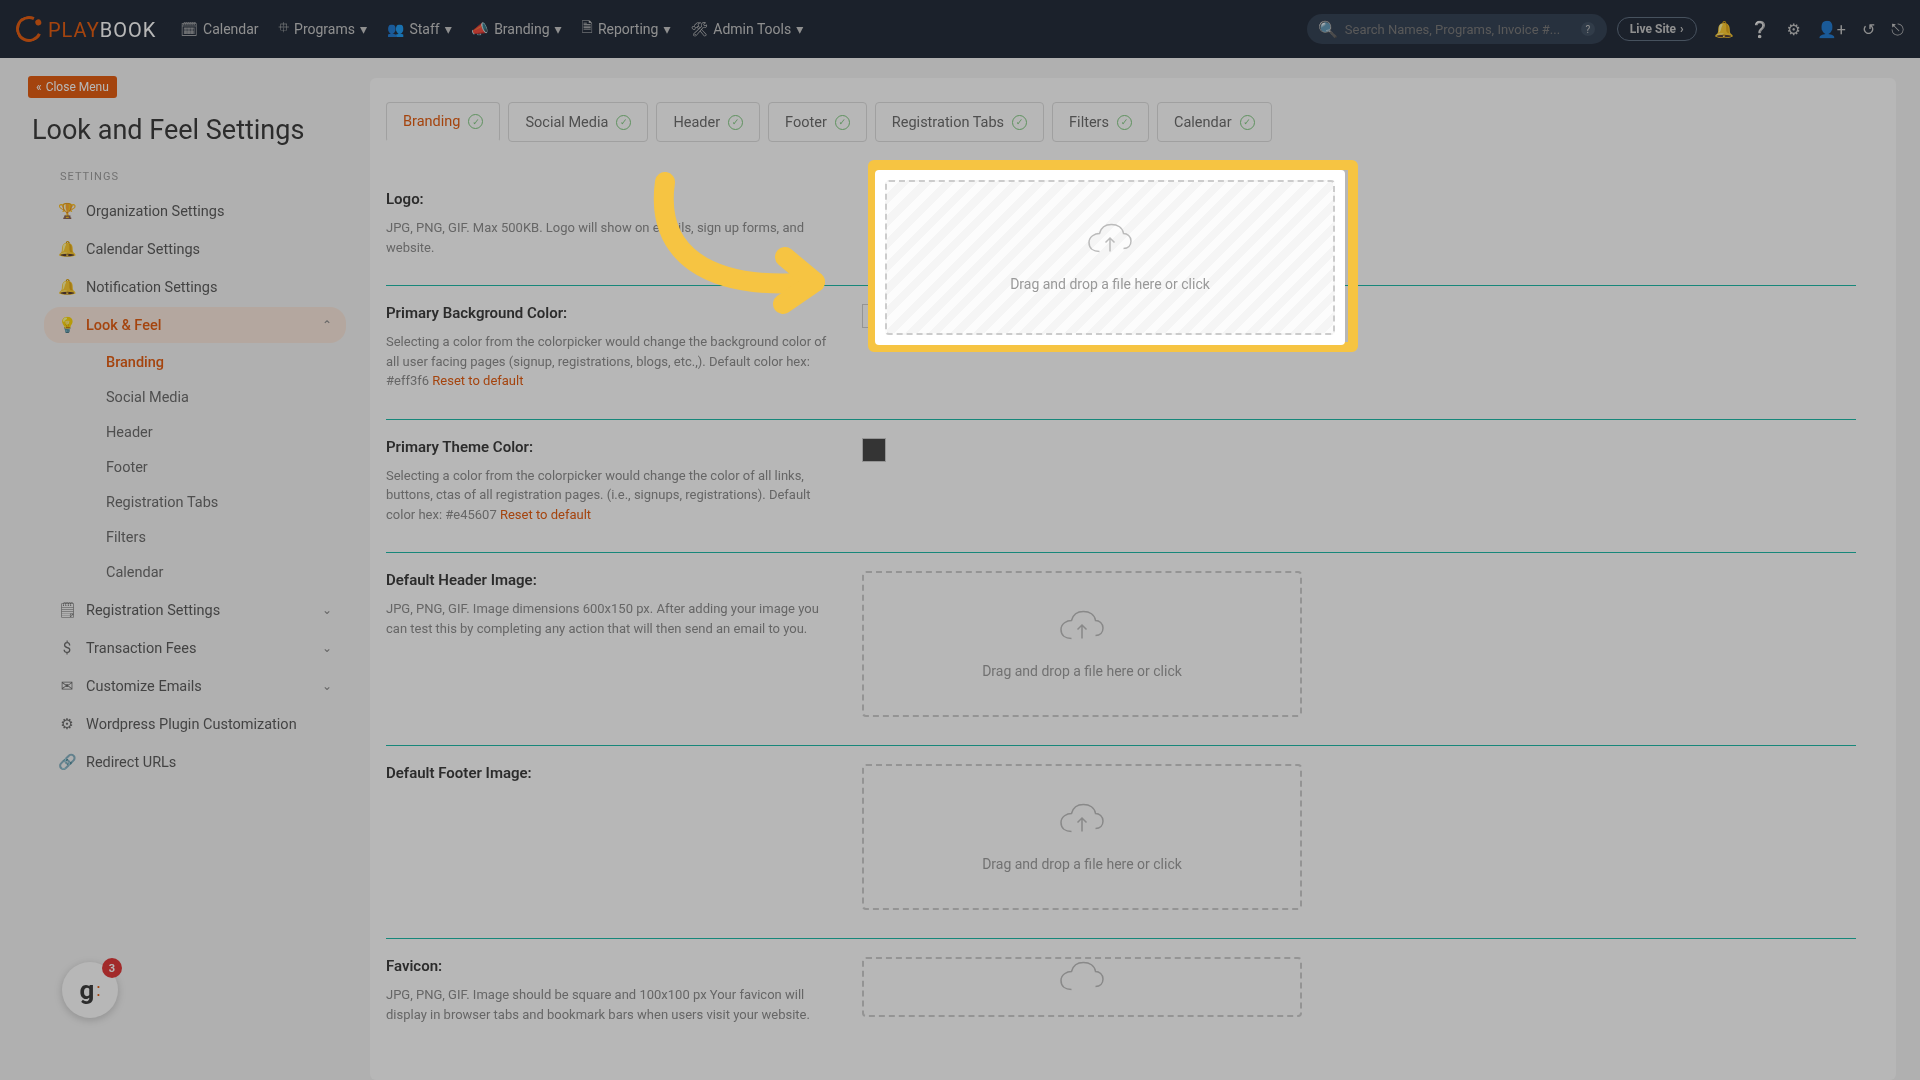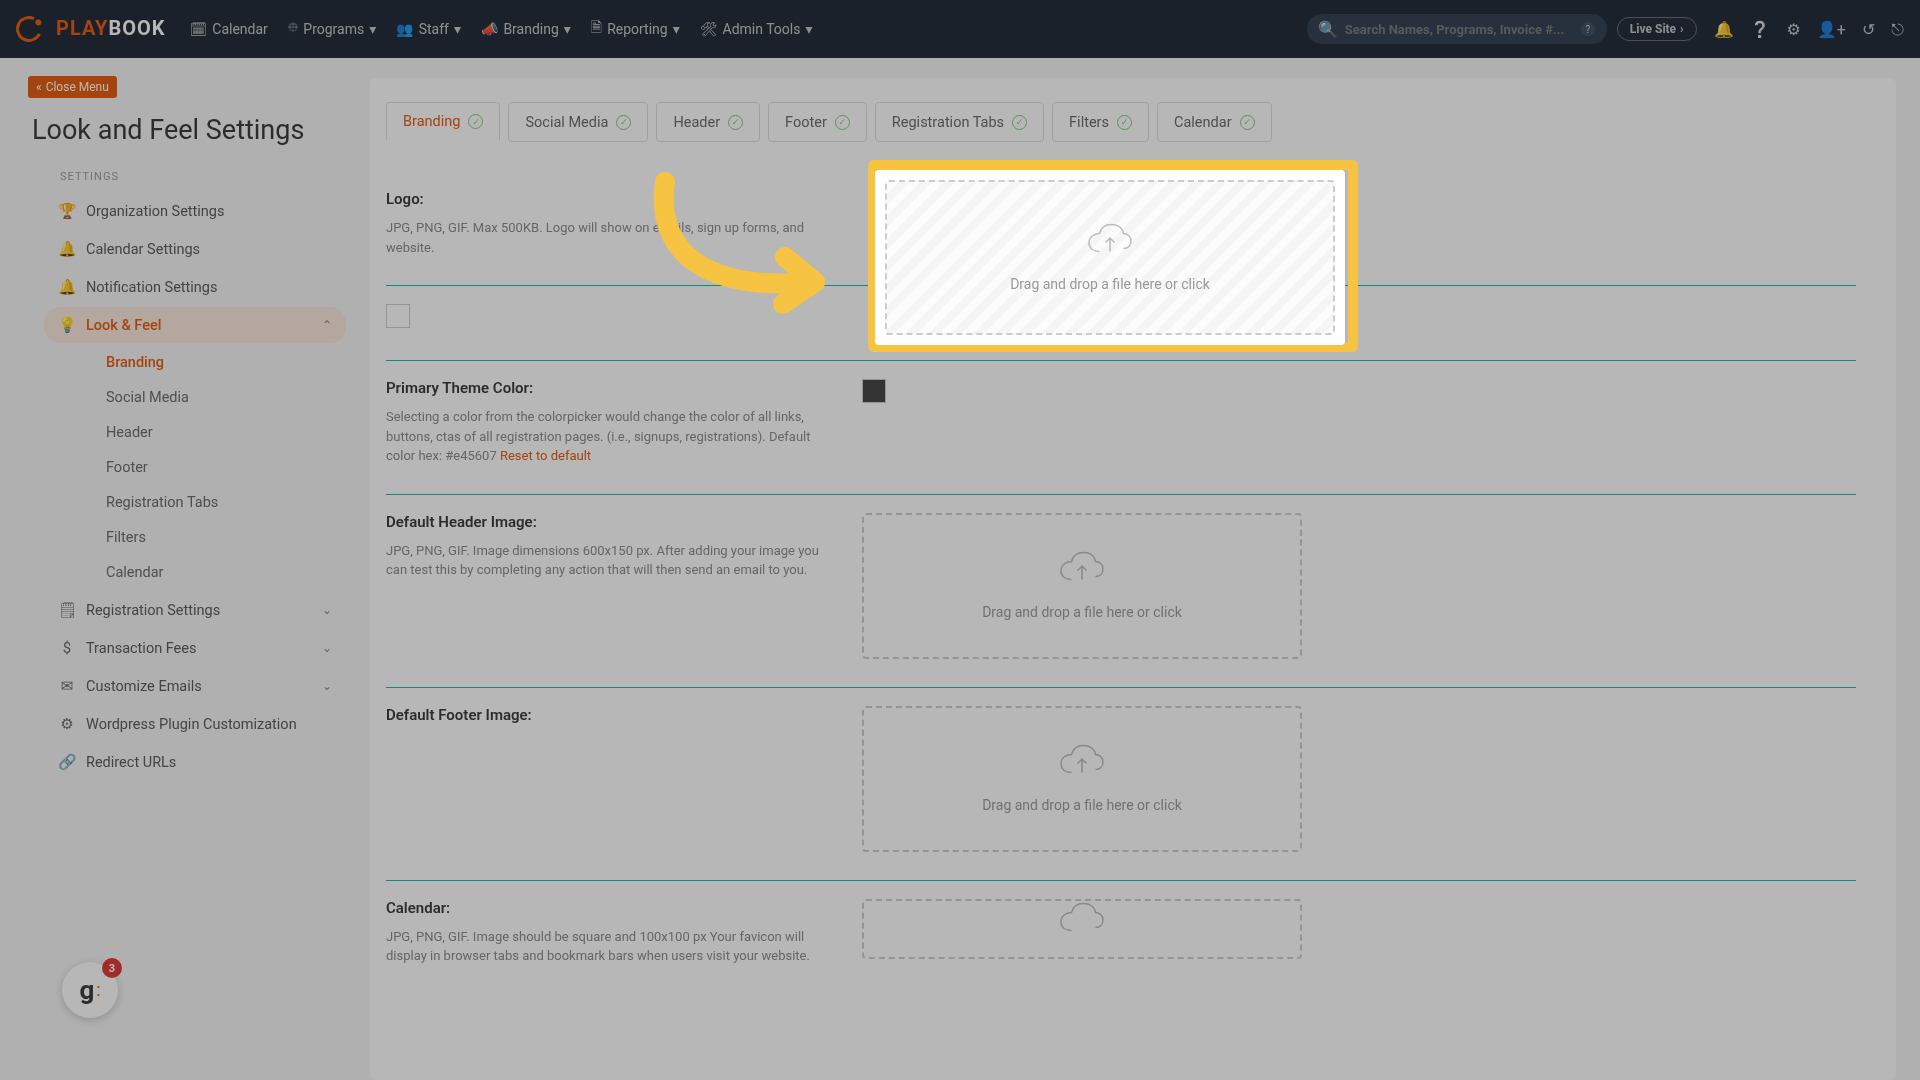--- a/index.html
+++ b/index.html
@@ -1,28 +1,28 @@
 <!DOCTYPE html>
 <html><head>
 <meta charset="utf-8">
 <style>
 * { margin: 0; padding: 0; box-sizing: border-box; font-family: -apple-system, BlinkMacSystemFont, "Segoe UI", Roboto, sans-serif; }
 body { background: #f5f5f5; width: 1920px; height: 1080px; overflow: hidden; position: relative; }
 
 
 .topnav { background: #1a2332; height: 58px; display: flex; align-items: center; padding: 0 16px; color: #c5c5c5; }
-.logo { color: #e45607; font-weight: 700; font-size: 20px; letter-spacing: 1px; display: flex; align-items: flex-start; gap: 14px; margin-right: 24px; }
+.logo { color: #e45607; font-weight: 400; font-size: 20px; letter-spacing: 1px; display: flex; align-items: flex-end; gap: 6px; margin-right: 24px; }
 .logo .mark { width: 26px; height: 26px; border: 3px solid #e45607; border-radius: 50%; border-right-color: transparent; transform: rotate(-20deg); position: relative; }
 .logo .mark::after { content:""; position:absolute; right:-4px; top:4px; width:6px; height:6px; background:#e45607; border-radius:50%; }
 .logo .book { color:#fff; }
 .nav-items { display:flex; gap: 20px; }
 .nav-item { font-size: 14px; color:#c5c5c5; display:flex; align-items:center; gap:5px; cursor:pointer; }
 .spacer { flex:1; }
 .search-wrap { display:flex; align-items:center; background:#2c3a4d; border-radius:16px; padding:5px 12px; width:300px; height:30px; position:relative; }
-.search-wrap input { background:transparent; border:none; outline:none; color:#c5c5c5; font-size:13px; flex:1; margin-left:6px;font-weight:bold; }
+.search-wrap input { background:transparent; border:none; outline:none; color:#c5c5c5; font-size:13px; flex:1; margin-left:6px; }
 .search-wrap .help-badge { font-size:10px; background:#3a4a5d; border-radius:50%; width:14px; height:14px; display:flex; align-items:center; justify-content:center; }
 .live-site { border:1px solid #5a6a7d; border-radius:14px; padding:4px 12px; font-size:12px; margin-left:10px; color:#c5c5c5; cursor:pointer; display:flex; align-items:center; gap:4px;font-weight:bold; }
 .top-icons { display:flex; gap:16px; margin-left:18px; }
 .top-icons .ic { font-size:16px; color:#c5c5c5; cursor:pointer; }
 
 
 .main { display:flex; height: calc(100% - 58px); }
 .sidebar { width:370px; padding:18px 8px 18px 28px; }
 .close-menu { background:#e45607; color:#fff; font-size:12px; padding:4px 8px; border-radius:3px; display:inline-flex; align-items:center; gap:4px; cursor:pointer; }
 .page-title { font-size:27px; font-weight:400; color:#333; margin:16px 0 24px 4px; }
@@ -234,20 +234,24 @@
       <div class="row-left">
         <h4>Logo:</h4>
         <p>JPG, PNG, GIF. Max 500KB. Logo will show on emails, sign up forms, and website.</p>
       </div>
       <div class="row-right">
         
       </div>
     </div>
 
     <div class="row">
+      <div class="row-left">
+        <h4>Primary Background Color:</h4>
+        <p><span>Selecting a color from the colorpicker would change the background color of all user facing pages (signup, registrations, blogs, etc.,). Default color hex: #eff3f6 </span><a href="#" class="reset-link">Reset to default</a></p>
+      </div>
       <div class="row-right">
         <span class="color-swatch" style="background:#ffffff"></span>
       </div>
     </div>
 
     <div class="row">
       <div class="row-left">
         <h4>Primary Theme Color:</h4>
         <p><span>Selecting a color from the colorpicker would change the color of all links, buttons, ctas of all registration pages. (i.e., signups, registrations). Default color hex: #e45607 </span><a href="#" class="reset-link">Reset to default</a></p>
       </div>
@@ -282,21 +286,21 @@
                 <path d="M50 34c6 0 10-4 10-10s-5-10-10-10c-1-8-8-12-16-12S20 6 18 14c-6 0-14 4-14 12s6 12 14 12"></path>
                 <path d="M32 38V20m-6 6 6-6 6 6"></path>
               </svg></span>
           <span>Drag and drop a file here or click</span>
         </div>
       </div>
     </div>
 
     <div class="row" style="border:none">
       <div class="row-left">
-        <h4>Calendar:</h4>
+        <h4>Favicon:</h4>
         <p>JPG, PNG, GIF. Image should be square and 100x100 px Your favicon will display in browser tabs and bookmark bars when users visit your website.</p>
       </div>
       <div class="row-right">
         <div class="dropzone" style="min-height:60px">
           <span class="cloud"><svg viewBox="0 0 64 48" fill="none" stroke="#bbb" stroke-width="2">
                 <path d="M50 34c6 0 10-4 10-10s-5-10-10-10c-1-8-8-12-16-12S20 6 18 14c-6 0-14 4-14 12s6 12 14 12"></path>
               </svg></span>
         </div>
       </div>
     </div>

